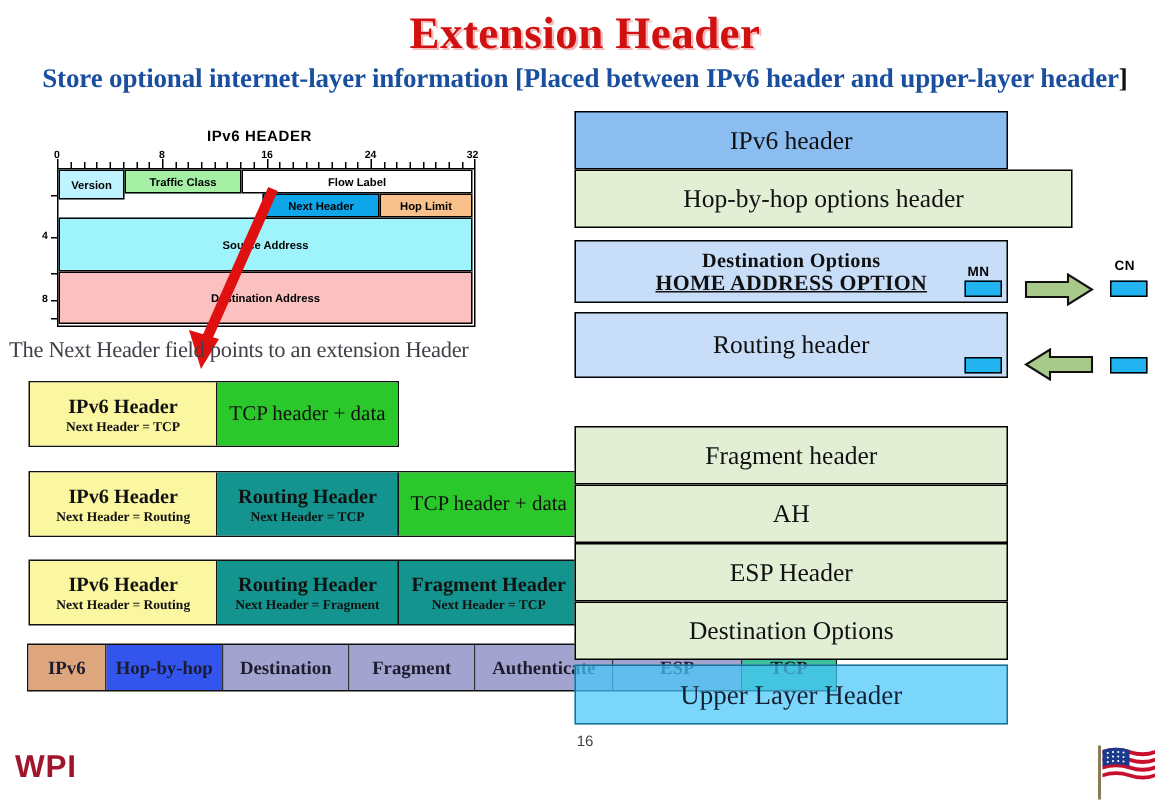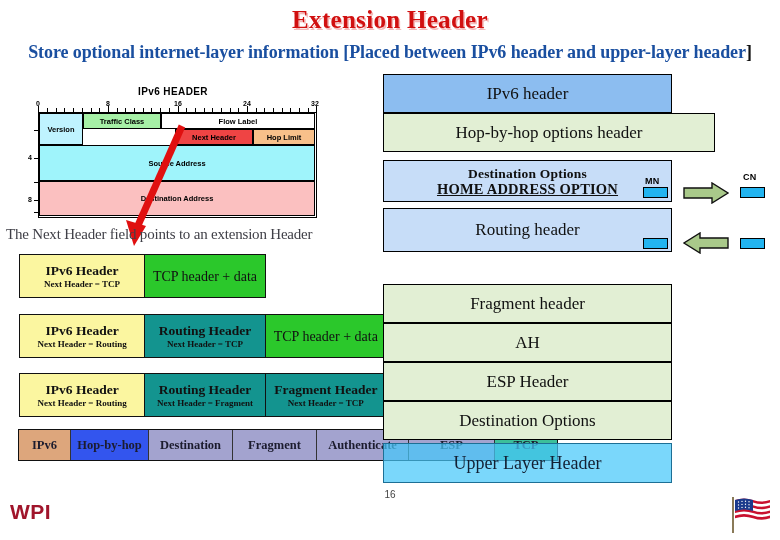--- a/index.html
+++ b/index.html
@@ -17,21 +17,21 @@
 
   
   .slide-title {
     position: absolute;
     top: 6px;
     left: 0;
     width: 780px;
     text-align: center;
     font-family: "Liberation Serif", serif;
     font-weight: bold;
-    font-size: 25px;
+    font-size: 30px;
     color: #d11010;
     text-shadow: 1.5px 1.5px 0 #f4b9b9;
     letter-spacing: 0.3px;
   }
   .slide-subtitle {
     position: absolute;
     top: 42px;
     left: 0;
     width: 780px;
     text-align: center;
@@ -359,24 +359,24 @@
   <div class="axisY"></div>
   <span class="ylab" style="left:0px; top:68px">4</span>
   <span class="ytk" style="top:72px"></span>
   <span class="ylab" style="left:0px; top:110px">8</span>
   <span class="ytk" style="top:114px"></span>
   <span class="ytk" style="top:44px"></span>
   <span class="ytk" style="top:96px"></span>
   <span class="ytk" style="top:126px"></span>
 
   <div class="grid">
-    <div class="cell" style="left: 0px; top: 0px; width: 44px; height: 32px; background: rgb(191, 243, 255);">Version</div>
+    <div class="cell" style="left: 0px; top: 0px; width: 44px; height: 20px; background: rgb(191, 243, 255);">Version</div>
     <div class="cell" style="left: 44px; top: 0px; width: 78px; height: 16px; background: rgb(166, 240, 166);">Traffic Class</div>
     <div class="cell" style="left: 122px; top: 0px; width: 154px; height: 16px; background: rgb(255, 255, 255);">Flow Label</div>
-    <div class="cell" style="left: 136px; top: 16px; width: 78px; height: 16px; background: #ef4444;">Next Header</div>
+    <div class="cell" style="left: 136px; top: 16px; width: 78px; height: 16px; background: #0ea5e9;">Next Header</div>
     <div class="cell" style="left: 214px; top: 16px; width: 62px; height: 16px; background: rgb(248, 192, 138);">Hop Limit</div>
     <div class="cell" style="left: 0px; top: 32px; width: 276px; height: 36px; background: rgb(159, 244, 251);">Source Address</div>
     <div class="cell" style="left: 0px; top: 68px; width: 276px; height: 35px; background: rgb(251, 192, 192);">Destination Address</div>
   </div>
 </div>
 
 <svg id="arrow-next-header" viewBox="0 0 76 126">
   <line x1="62" y1="4" x2="16" y2="108" stroke="#e01010" stroke-width="7"></line>
   <polygon points="14,124 6,98 26,104" fill="#e01010"></polygon>
 </svg>

